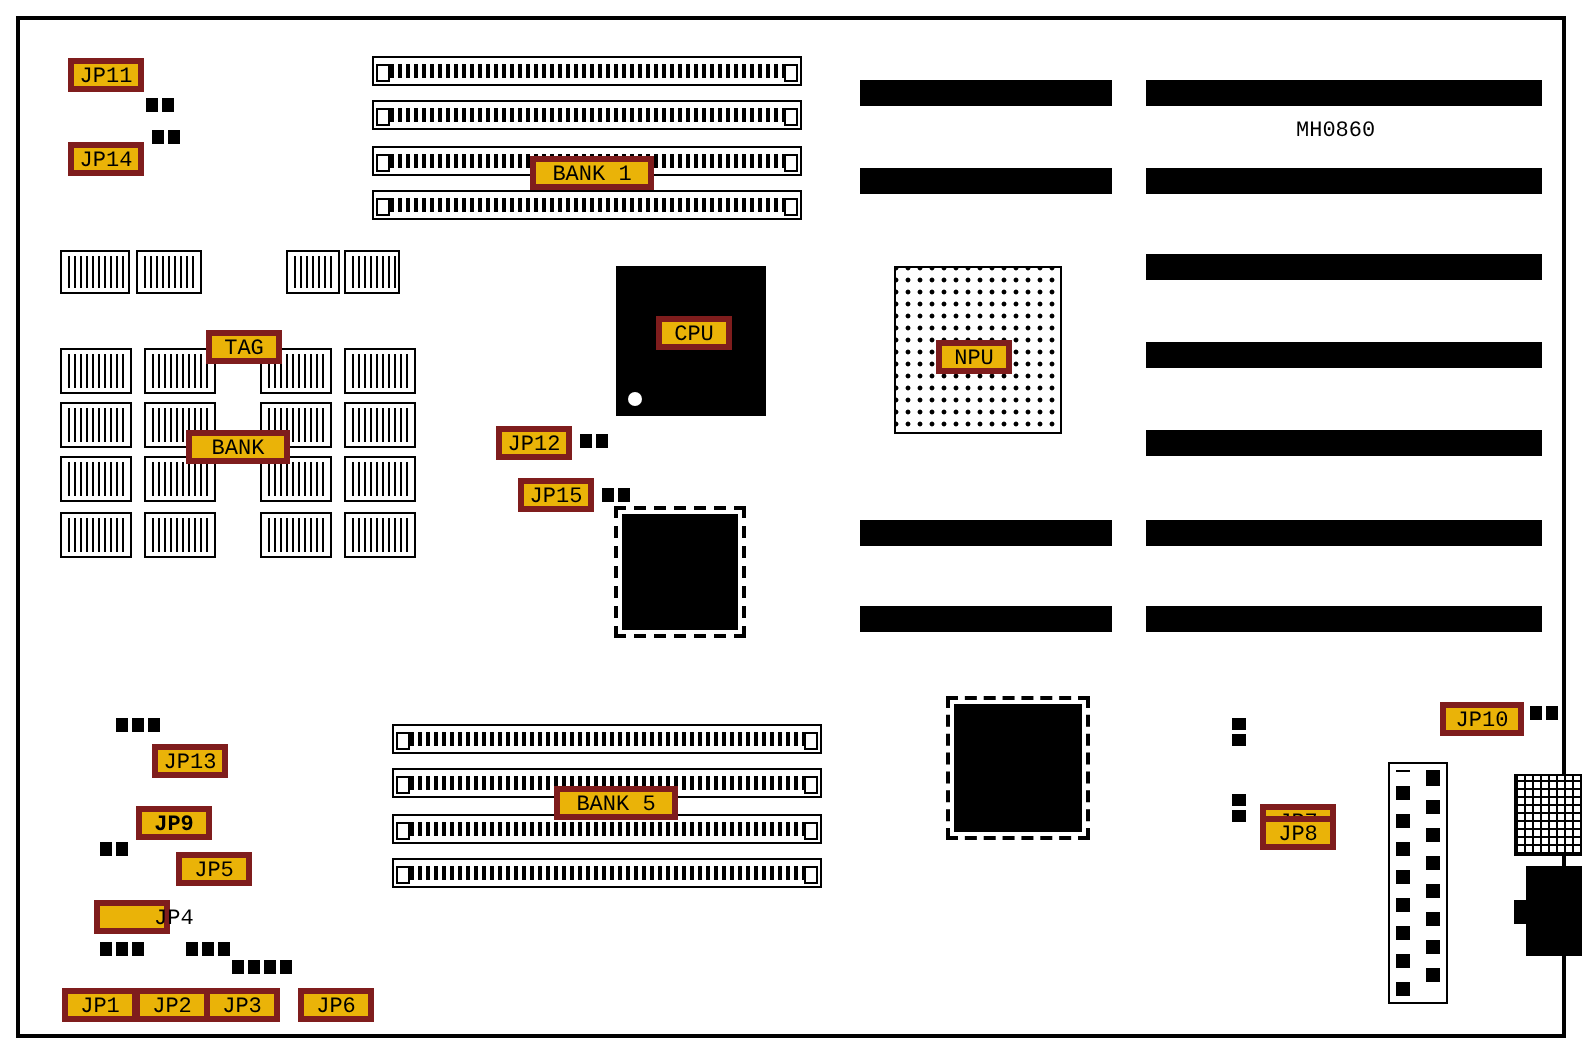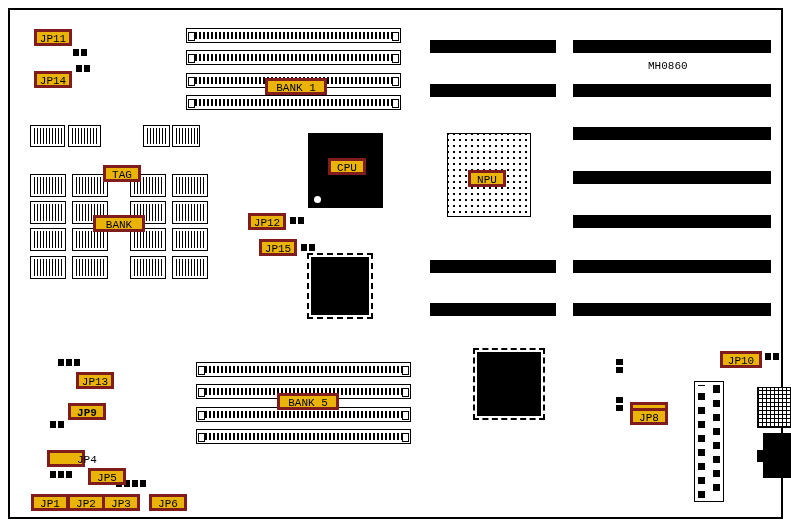--- a/index.html
+++ b/index.html
@@ -134,21 +134,21 @@
     <div class="jumper-v" style="left:606px; top:387px; height:14px;"></div>
     <div class="jumper-h" style="left:755px; top:343px; width:14px;"></div>
 
     <div class="label-box" style="left:24px;  top:19px;  width:38px;">JP11</div>
     <div class="label-box" style="left:24px;  top:61px;  width:38px;">JP14</div>
     <div class="label-box" style="left:238px; top:203px; width:38px;">JP12</div>
     <div class="label-box" style="left:249px; top:229px; width:38px;">JP15</div>
     <div class="label-box" style="left:66px;  top:362px; width:38px;">JP13</div>
     <div class="label-box" style="left:58px;  top:393px; width:38px;font-weight:bold;">JP9</div>
     <div class="label-box" style="left:37px;  top:440px; width:38px;padding-left:27px;">JP4</div>
-    <div class="label-box" style="left:78px;  top:458px; width:38px;">JP5</div>
+    <div class="label-box" style="left:78px;  top:416px; width:38px;">JP5</div>
     <div class="label-box" style="left:21px;  top:484px; width:38px;">JP1</div>
     <div class="label-box" style="left:57px;  top:484px; width:38px;">JP2</div>
     <div class="label-box" style="left:92px;  top:484px; width:38px;">JP3</div>
     <div class="label-box" style="left:139px; top:484px; width:38px;">JP6</div>
     <div class="label-box" style="left:620px; top:348px; width:38px;margin-top:44px;">JP7</div>
     <div class="label-box" style="left:620px; top:398px; width:38px;">JP8</div>
     <div class="label-box" style="left:710px; top:341px; width:42px;">JP10</div>
 
     <div class="pin-header" style="left:684px; top:371px; width:30px; height:121px;">
       <div class="pin-col left"></div>

